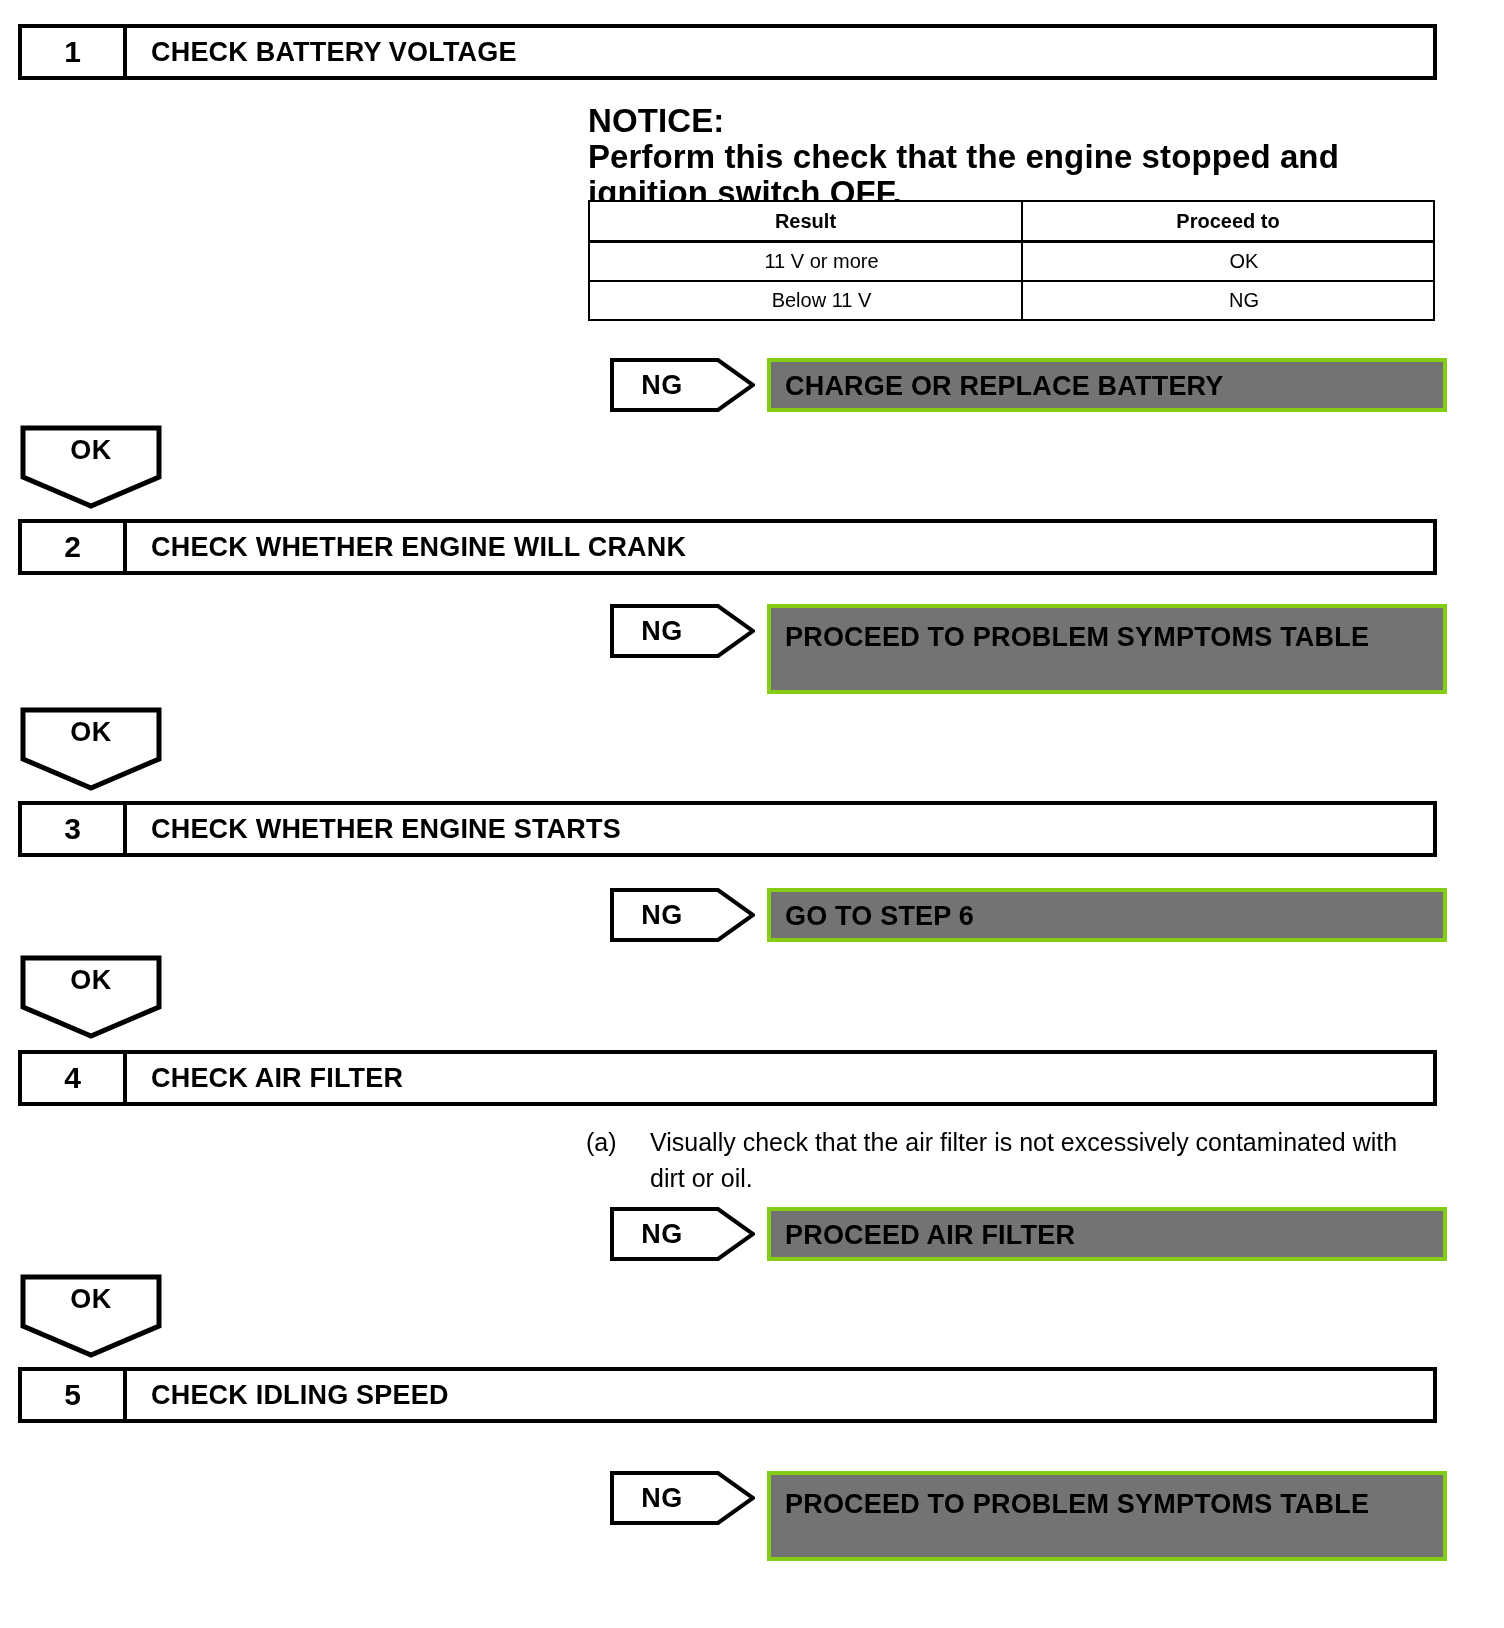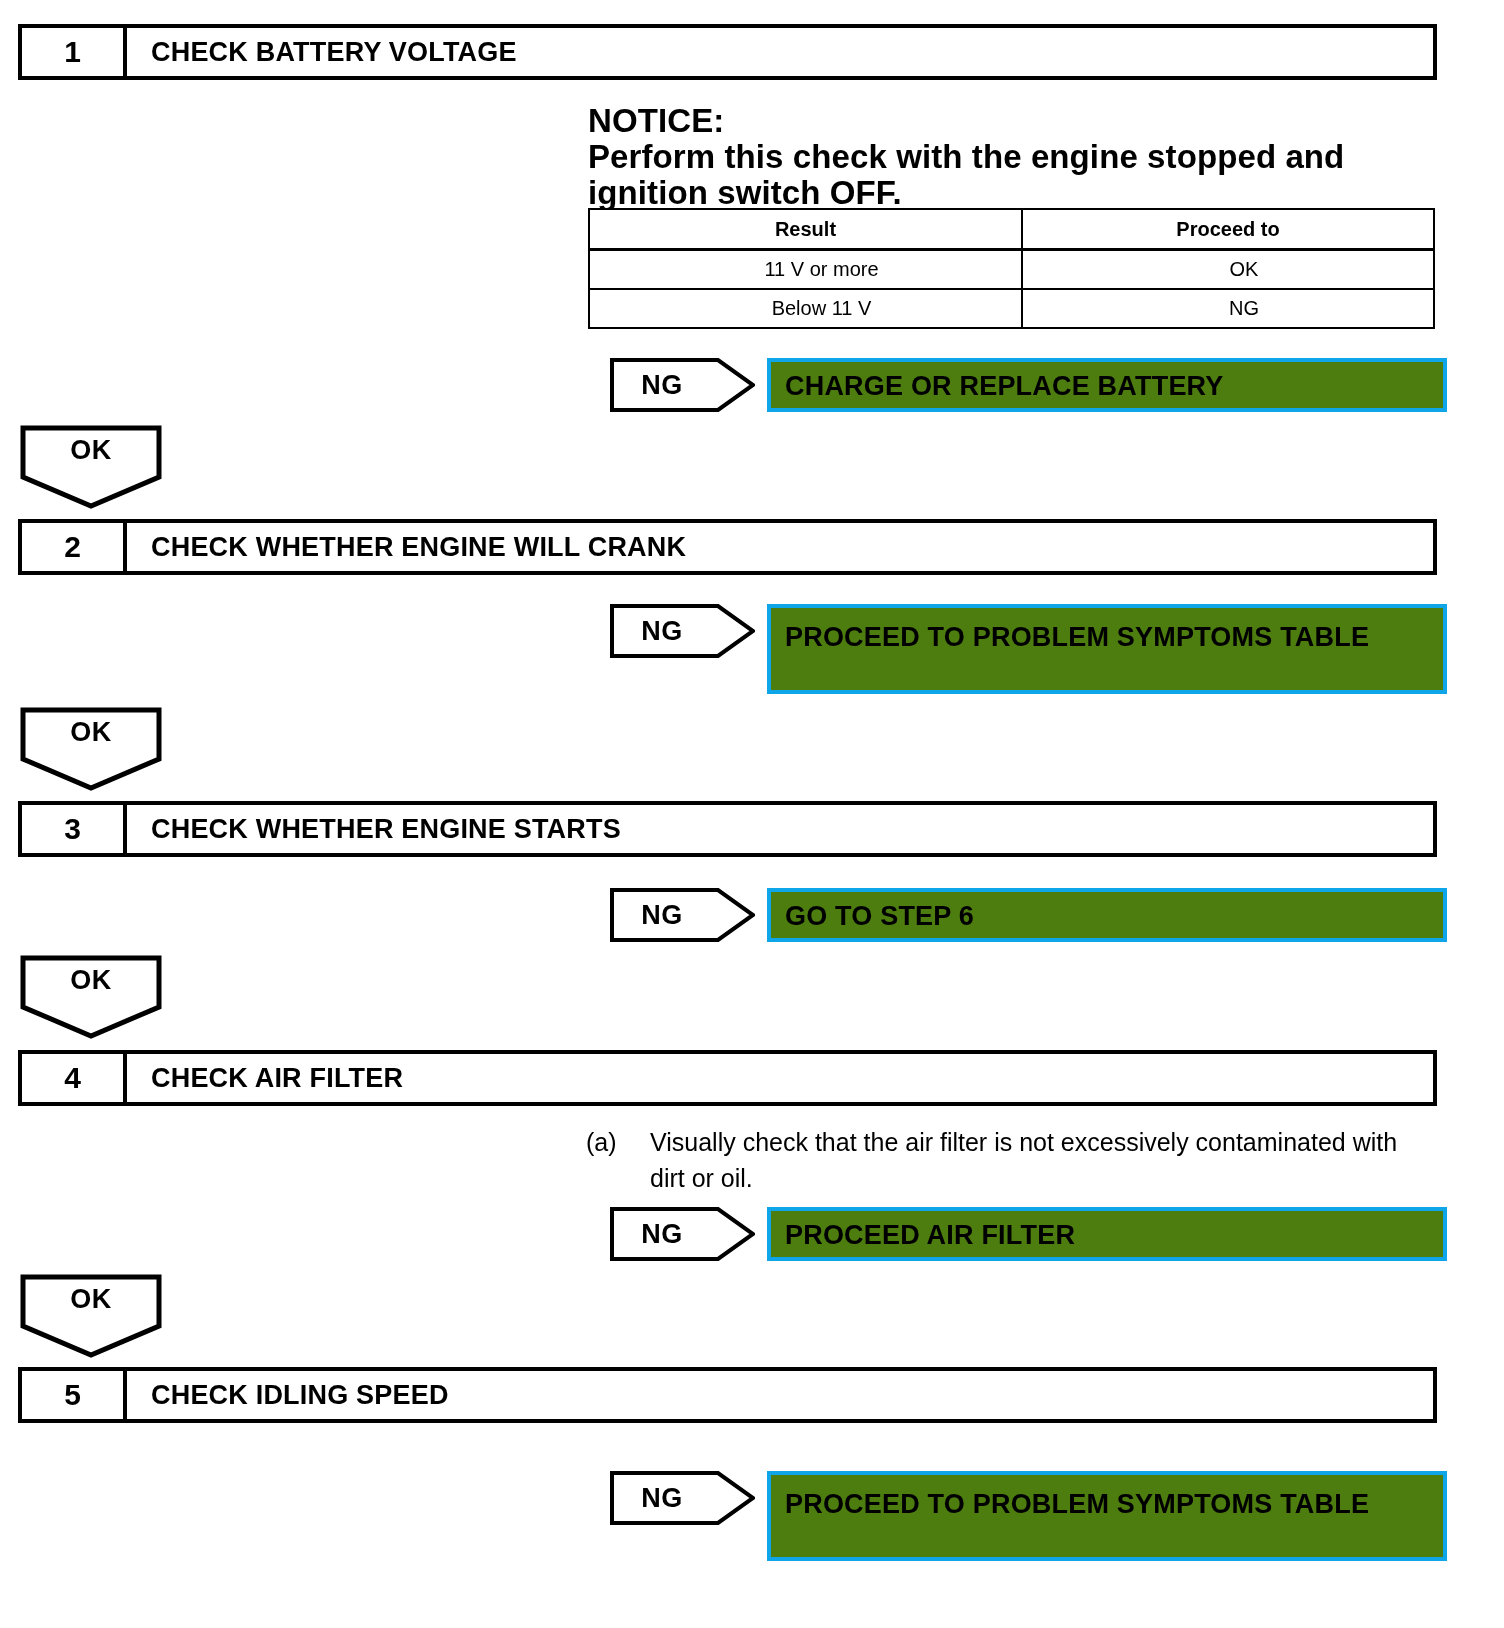--- a/index.html
+++ b/index.html
@@ -105,23 +105,23 @@
     text-align: center;
     font-size: 27px;
     font-weight: bold;
     letter-spacing: 0.5px;
   }
   .ng-target {
     position: absolute;
     left: 157px;
     top: 0;
     width: 680px;
-    border: 4px solid #0ea5e9;
+    border: 4px solid #84cc16;
     box-sizing: border-box;
-    background: #4d7c0f;
+    background: #737373;
     padding: 9px 0 9px 14px;
     font-size: 27px;
     font-weight: bold;
     line-height: 36px;
     letter-spacing: 0.2px;
   }
   .ng-target.one-line { height: 54px; padding-top: 6px; }
   .ng-target.two-line { height: 90px; padding-top: 11px; }
 
   
@@ -180,24 +180,24 @@
 
 <div class="sheet">
 
   <div class="step-bar" style="top:24px;">
     <div class="step-num">1</div>
     <div class="step-title">CHECK BATTERY VOLTAGE</div>
   </div>
 
   <div class="notice" style="top:103px;">
     <div>NOTICE:</div>
-    <div>Perform this check with the engine stopped and ignition switch OFF.</div>
-  </div>
-
-  <table class="result-table" style="top:208px;">
+    <div>Perform this check that the engine stopped and ignition switch OFF.</div>
+  </div>
+
+  <table class="result-table" style="top:200px;">
     <colgroup>
         <col class="c1">
         <col class="c2">
       </colgroup>
     <thead>
       <tr>
         <th>Result</th>
         <th>Proceed to</th>
       </tr>
     </thead>

